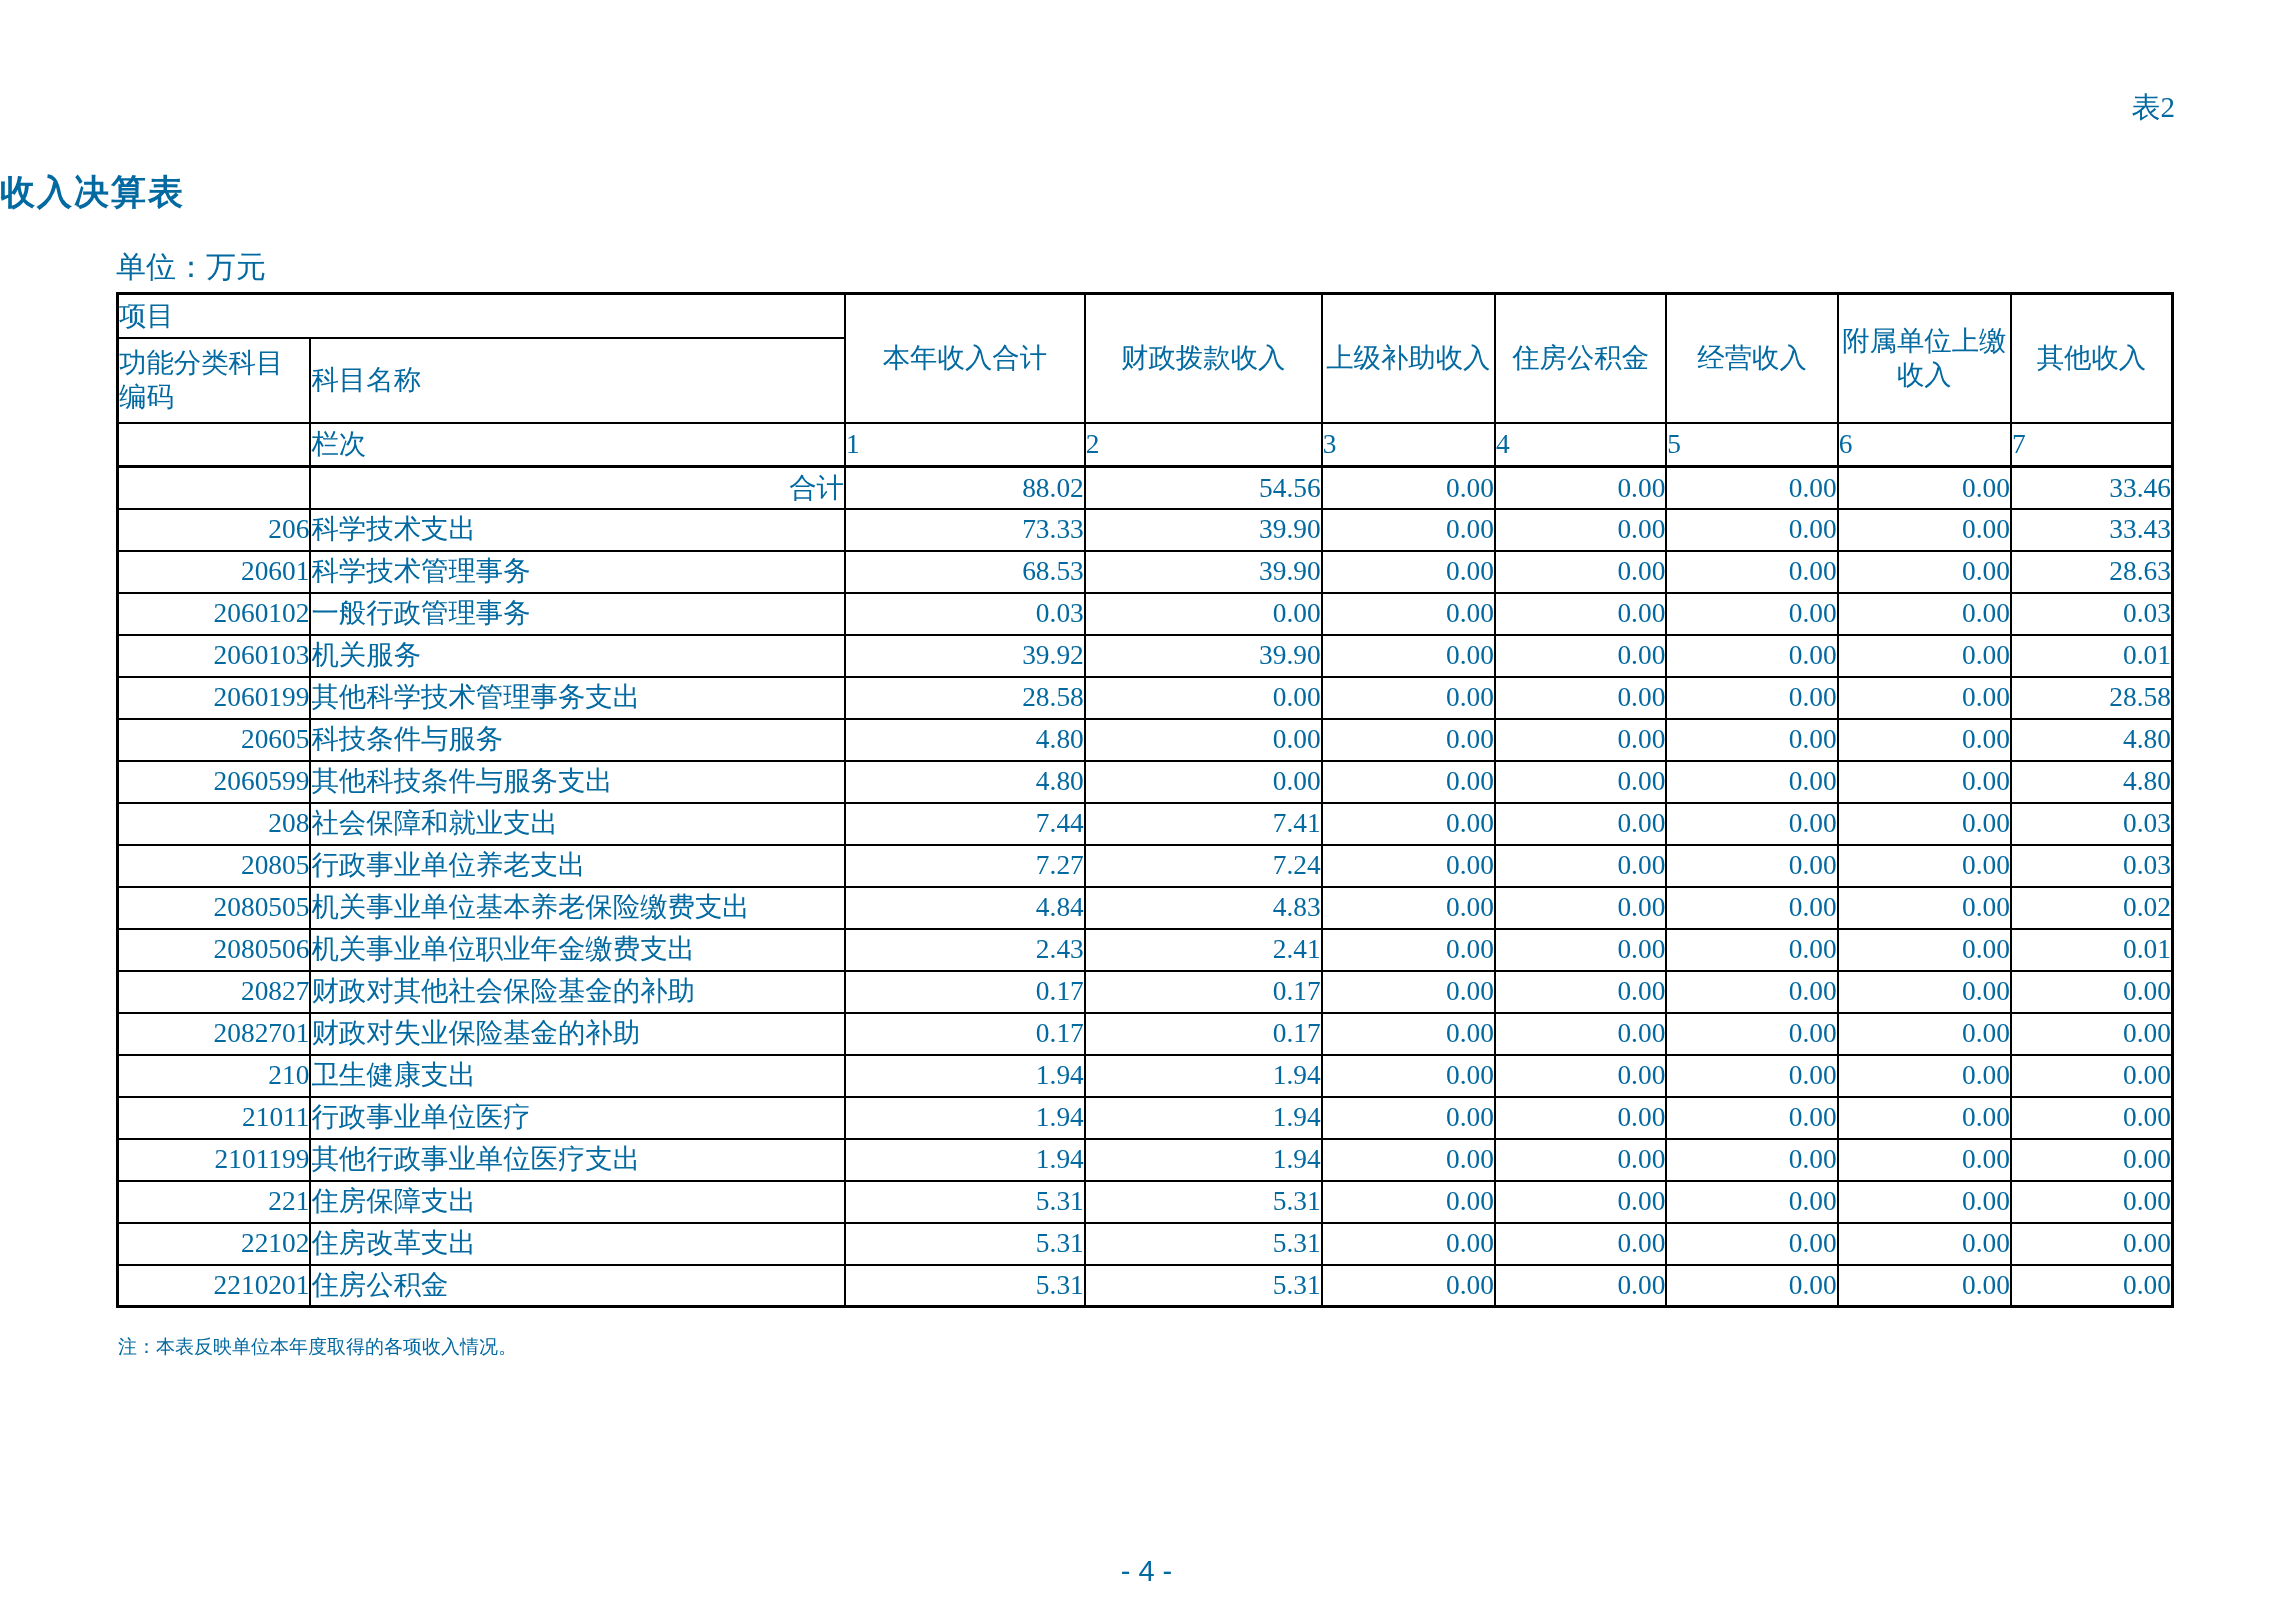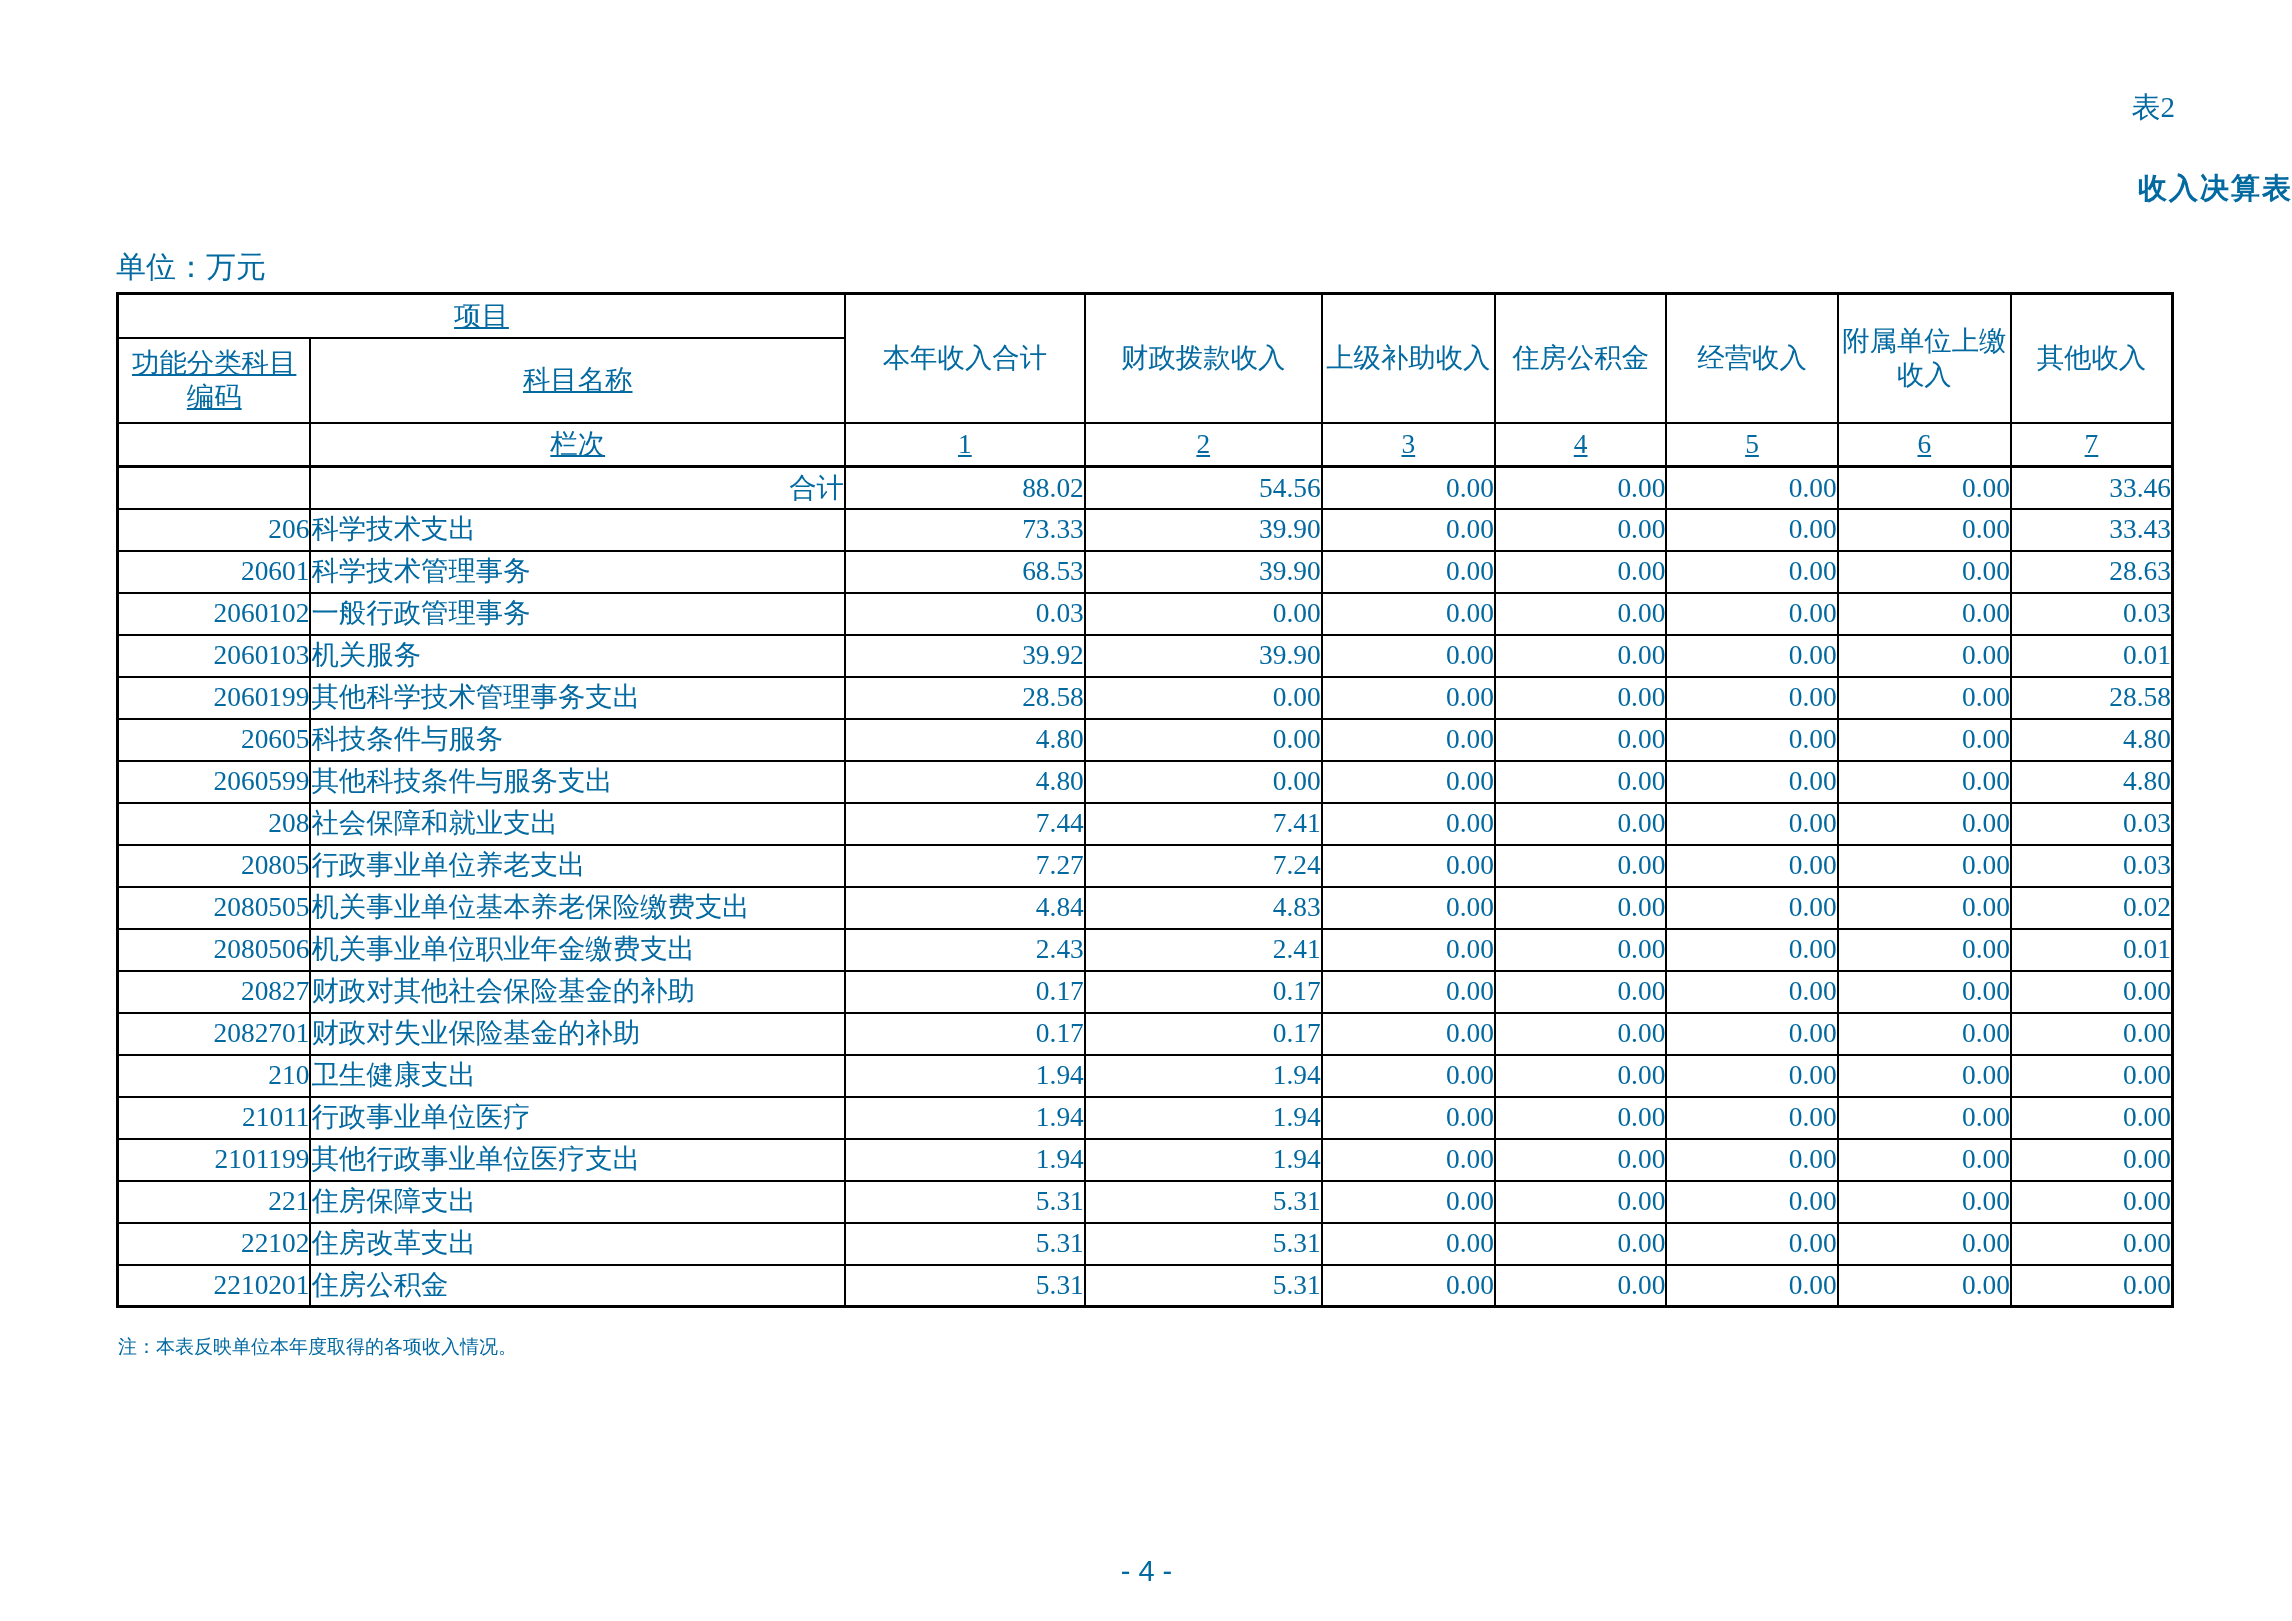--- a/index.html
+++ b/index.html
@@ -16,22 +16,22 @@
     position: absolute;
     top: 88px;
     right: 118px;
     font-size: 29px;
   }
   .doc-title {
     position: absolute;
     top: 169px;
     left: 0;
     width: 100%;
-    text-align: right;
-    font-size: 29px;
+    text-align: left;
+    font-size: 35px;
     font-weight: bold;
     font-family: "Liberation Sans", "DejaVu Sans", sans-serif;
     letter-spacing: 2px;
   }
   .unit-line {
     position: absolute;
     top: 247px;
     left: 116px;
     right: 118px;
     display: flex;
@@ -52,21 +52,21 @@
     border: 2px solid #000;
     vertical-align: middle;
     padding: 0;
     overflow: hidden;
     line-height: 1.25;
   }
   tr.hr1 { height: 44px; }
   tr.hr2 { height: 85px; }
   tr.hr3 { height: 44px; }
   tr.data-row { height: 42px; }
-  td.hcenter { text-align: center; text-decoration: underline; }
+  td.hcenter { text-align: left; }
   td.proj-cell { border-bottom-width: 2.9px; }
   tr.hr3 td { border-bottom-width: 3.9px; }
   td.code { text-align: right; padding-left: 7.8px; }
   td.name { text-align: left; padding-left: 11.8px; border-right-width: 2.9px; }
   td.name.center { text-align: right; padding-left: 0; }
   td.val { text-align: right; padding-right: 3.9px; }
   td.colhead { text-align: center; }
   .note-line {
     position: absolute;
     left: 118px;

